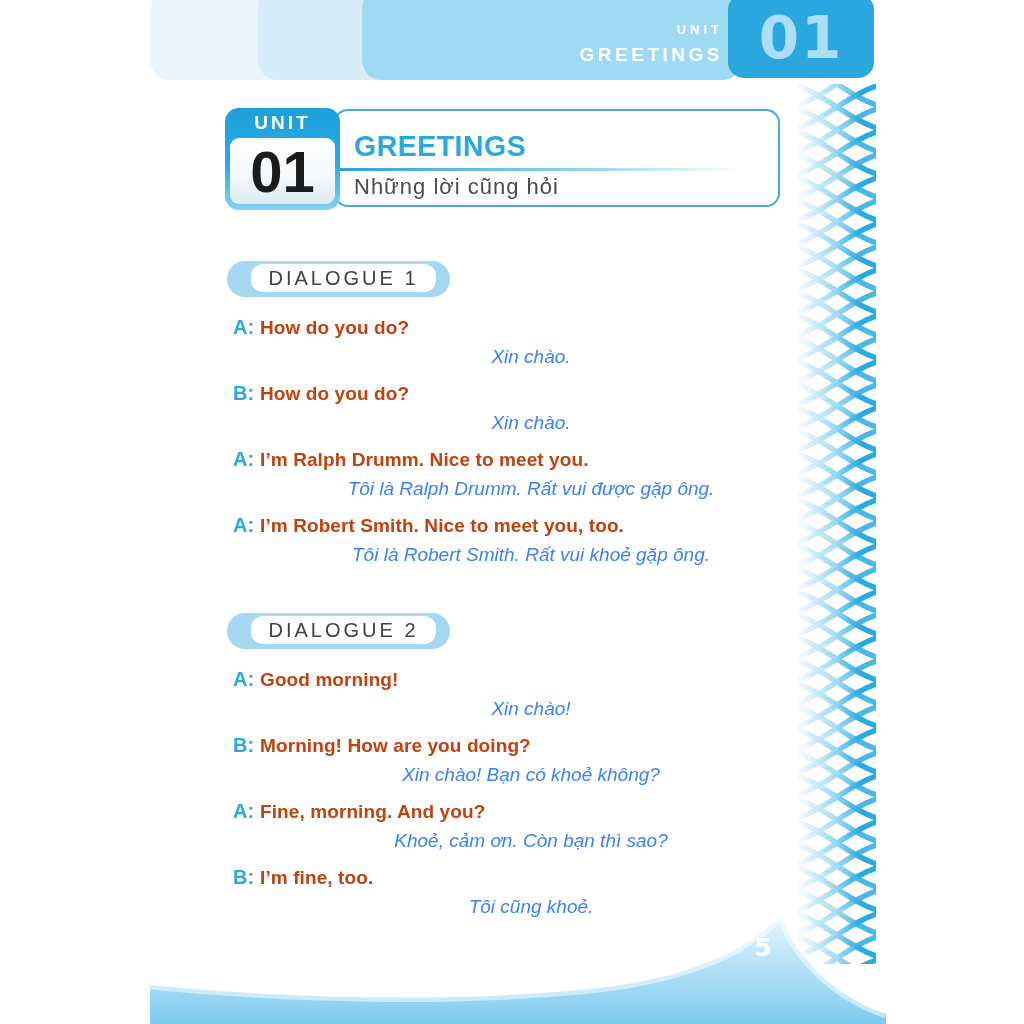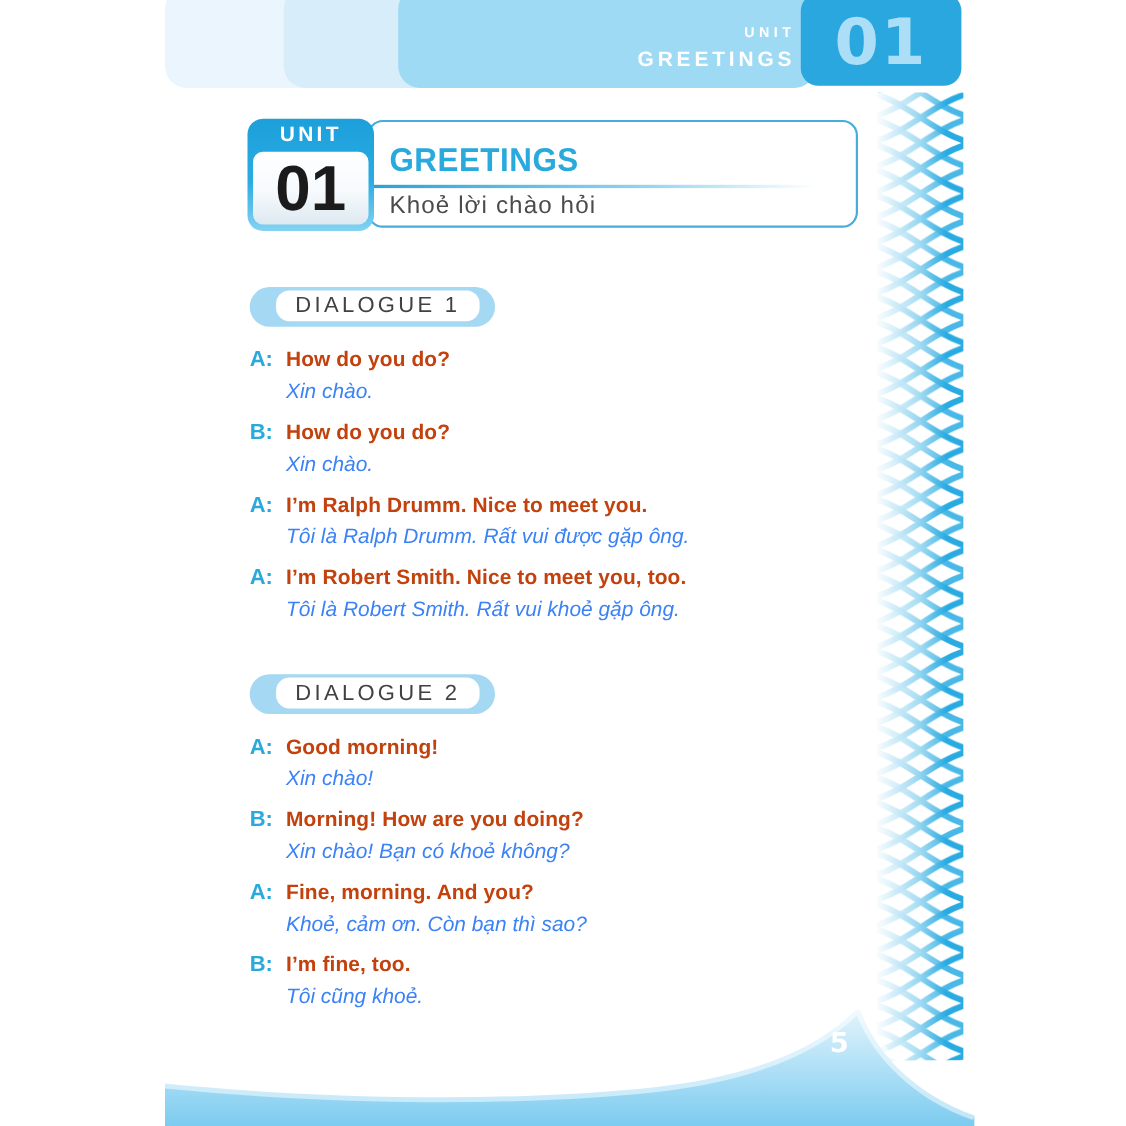--- a/index.html
+++ b/index.html
@@ -32,21 +32,21 @@
   .unit-badge { position:absolute; left:225px; top:108px; width:115px; height:102px;
                 border-radius:14px; background:linear-gradient(180deg,#1D9FDB 0%,#29ABE2 55%,#84D2F2 100%); }
   .badge-top { height:30px; display:flex; align-items:center; justify-content:center;
                color:#ffffff; font-weight:bold; font-size:19px; letter-spacing:3px; }
   .badge-body { position:absolute; left:5px; right:5px; top:30px; bottom:6px;
                 background:linear-gradient(180deg,#ffffff 0%,#F6FAFD 55%,#DDE9F0 100%);
                 border-radius:9px; display:flex; align-items:center; justify-content:center; }
   .badge-body span { font-size:58px; font-weight:bold; color:#1B1B1C; }
 
   
-  .dialogue { position:absolute; left:227px; width:575px; }
+  .dialogue { position:absolute; left:227px; width:575px;text-align:center; }
   .dlg-1 { top:261px; }
   .dlg-2 { top:613px; }
   .pill { position:relative; width:223px; height:36px; border-radius:18px; background:#A5D8F2; }
   .pill-inner { position:absolute; left:24px; right:14px; top:3px; bottom:5px; background:#ffffff;
                 border-radius:12px; display:flex; align-items:center; justify-content:center; }
   .pill-inner span { font-size:20px; color:#414042; letter-spacing:3px; }
   .lines { margin-top:16px; }
   .pair { margin-bottom:8px; }
   .speech-row { display:flex; line-height:29px; }
   .speaker { width:33px; font-size:20px; font-weight:bold; color:#2AA9DC; flex:none; }
@@ -92,21 +92,21 @@
       </linearGradient>
     </defs>
     <rect width="78" height="880" fill="url(#lat)"></rect>
     <rect width="78" height="880" fill="url(#lat2)" opacity="0.85"></rect>
     <rect width="78" height="880" fill="url(#latfade)"></rect>
   </svg>
 
   <div class="title-box">
     <span class="title-en">GREETINGS</span>
     <div class="title-divider"></div>
-    <div class="title-vi">Khoẻ lời chào hỏi</div>
+    <div class="title-vi">Những lời cũng hỏi</div>
   </div>
   <div class="unit-badge">
     <div class="badge-top">UNIT</div>
     <div class="badge-body">
       <span>01</span>
     </div>
   </div>
 
   <section class="dialogue dlg-1">
     <div class="pill">

